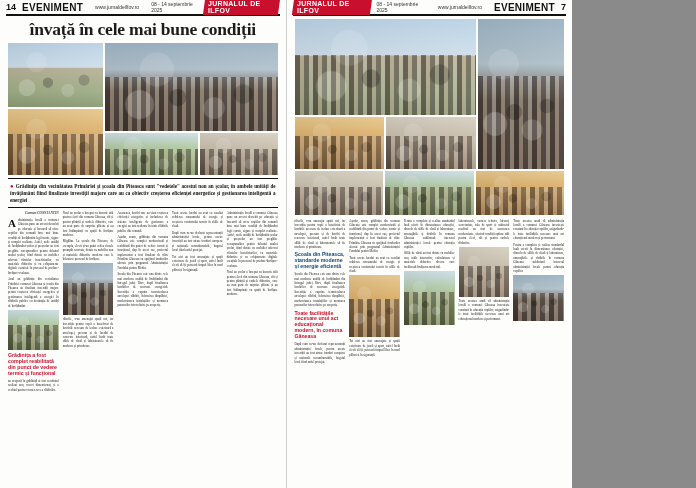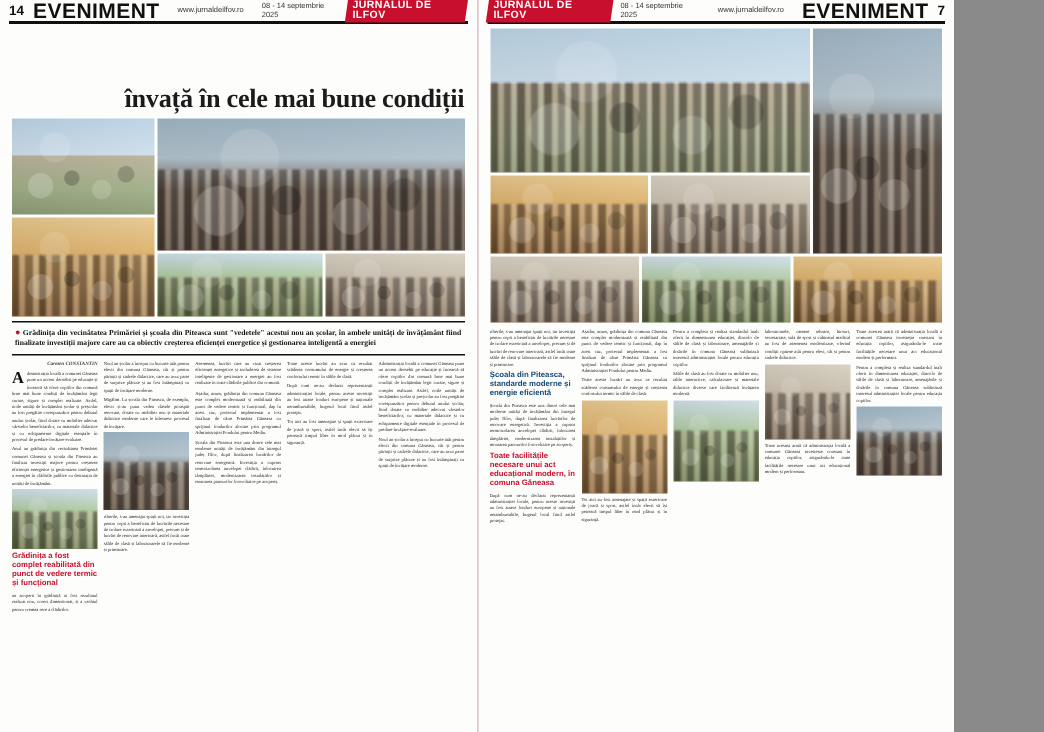--- a/index.html
+++ b/index.html
@@ -1,40 +1,40 @@
 <!DOCTYPE html>
 <html><head>
 <meta charset="utf-8">
 <style>
   html,body{margin:0;padding:0;background:#8a8a8a;}
   body{width:696px;height:488px;overflow:hidden;font-family:"Liberation Sans",sans-serif;}
-  .spread{position:relative;width:636px;height:488px;display:flex;background:#be185d;}
+  .spread{position:relative;width:572px;height:488px;display:flex;background:#14532d;}
   .page{position:relative;background:#fdfdfb;height:488px;overflow:hidden;}
   .page.left{width:348px;border-right:1px solid #cfcfcf;}
   .page.right{width:348px;}
 
   
   .hdr{height:14px;display:flex;align-items:center;font-size:6px;position:relative;}
   .hdr .pg{font-weight:bold;font-size:9px;color:#111;}
-  .hdr .sect{font-weight:bold;font-size:14px;letter-spacing:.3px;color:#111;}
+  .hdr .sect{font-weight:bold;font-size:10px;letter-spacing:.3px;color:#111;}
   .hdr .url{font-size:5px;color:#333;}
   .hdr .date{font-size:5px;color:#333;}
   .hdr-left{padding:0 6px;gap:6px;}
   .hdr-right{padding:0 6px;gap:6px;justify-content:flex-end;}
   .rule{height:1.5px;background:#111;margin:0 6px;}
 
   .logo{display:inline-block;background:#c8102e;color:#fff;font-weight:bold;font-size:7px;
         padding:1px 4px;letter-spacing:.3px;transform:skewX(-8deg);}
   .logo span{display:inline-block;transform:skewX(8deg);}
 
   
   .headline{padding:4px 8px 2px 8px;}
   .headline h1{margin:0;font-family:"Liberation Serif",serif;font-weight:bold;
      font-size:17.5px;line-height:1.12;color:#1b1b1b;letter-spacing:-.2px;}
-  .headline h1 .l2{display:block;text-align:right;margin-top:36px;}
+  .headline h1 .l2{display:block;text-align:center;}
 
   
   .ph{background:#b9c4c9;position:relative;overflow:hidden;}
   .ph.sky{background:linear-gradient(#bcd4e6 0%,#cfe0ec 38%,#b9b39a 39%,#9fae86 75%,#8a9b74 100%);}
   .ph.crowd{background:linear-gradient(#9fb6c6 0%,#b3c3cd 30%,#6d6256 55%,#55483e 100%);}
   .ph.indoor{background:linear-gradient(#d8d2c4 0%,#c6bba8 45%,#8a7a66 100%);}
   .ph.warm{background:linear-gradient(#e8c98f 0%,#d9a85f 50%,#9d6f3a 100%);}
   .ph.green{background:linear-gradient(#cfe0ea 0%,#a9c58f 45%,#6e8a55 100%);}
   .ph::after{content:"";position:absolute;inset:0;
      background:

